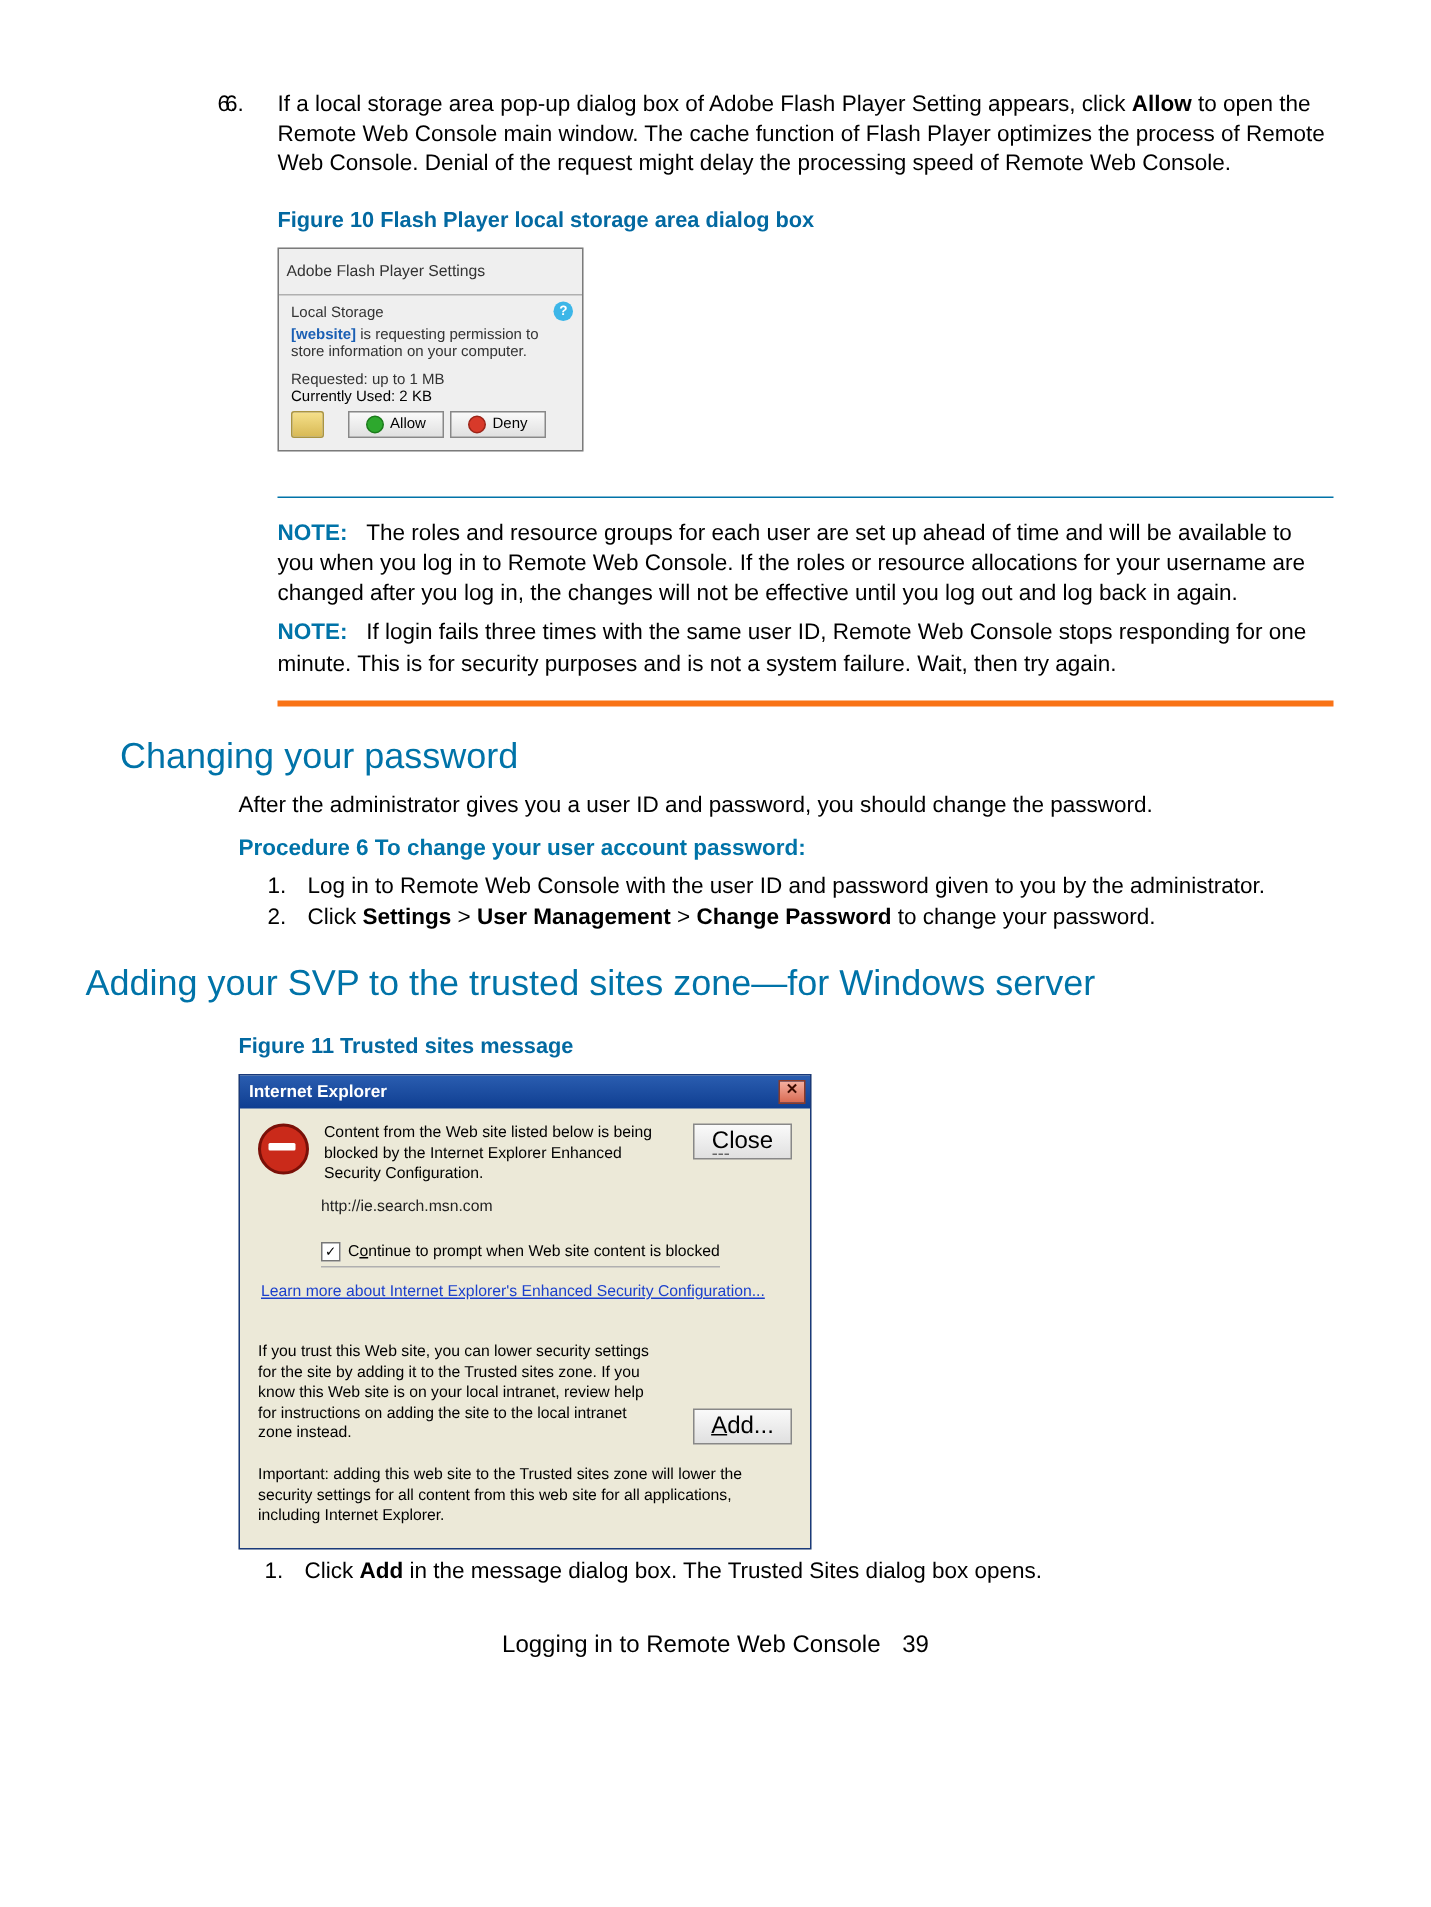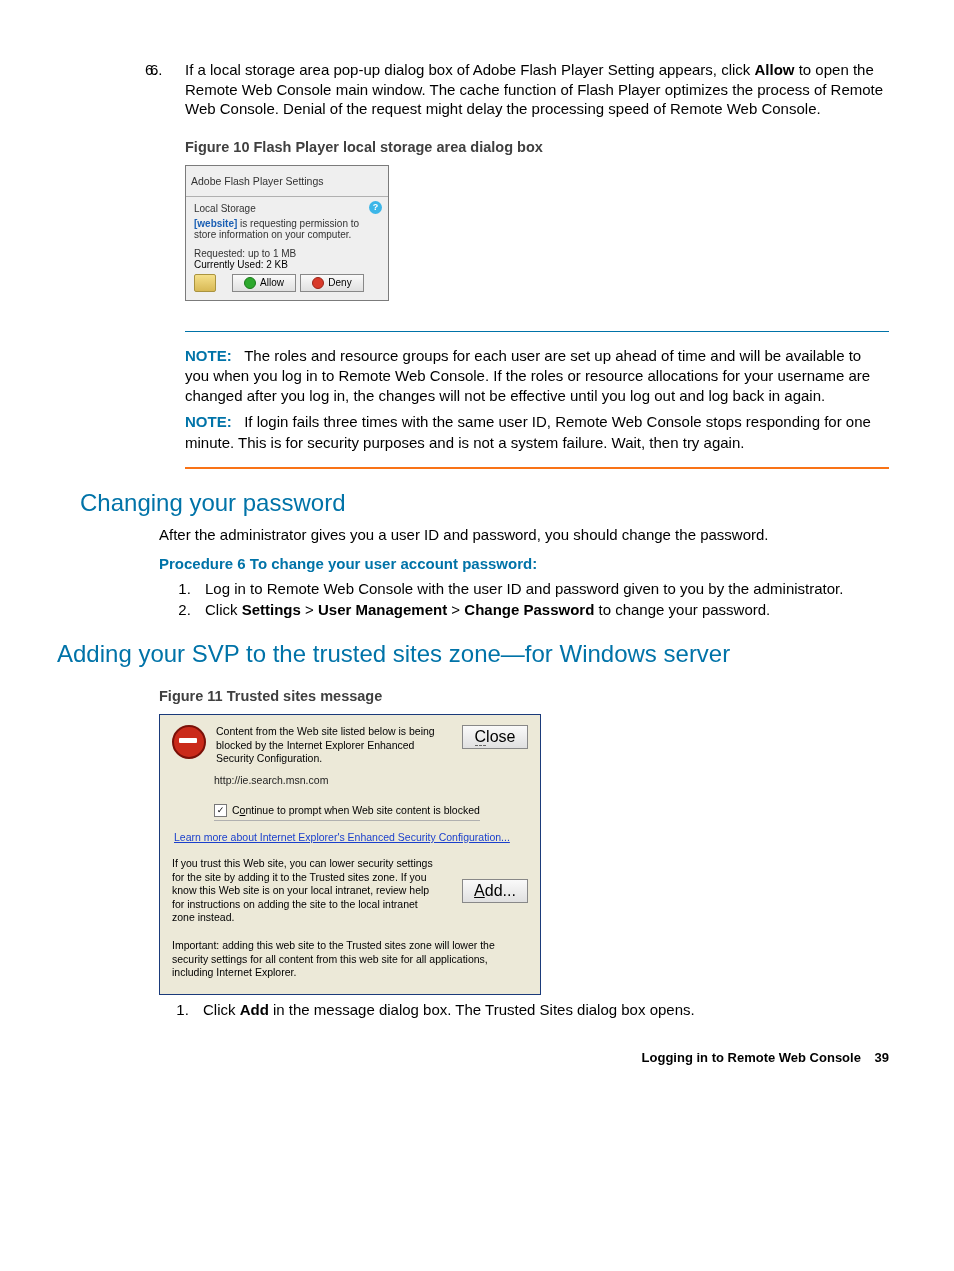--- a/index.html
+++ b/index.html
@@ -30,21 +30,21 @@
     list-style: none;
     position: relative;
   }
   .li6::before {
     content: "6.";
     position: absolute;
     left: -30px;
   }
   .bold { font-weight: bold; }
   .fig-caption {
-    color: #404040;
+    color: #0369a1;
     font-weight: bold;
     font-size: 14.5px;
     padding-left: 120px;
     margin-top: 20px;
     margin-bottom: 10px;
   }
   .flash-box {
     margin-left: 120px;
     width: 202px;
     border: 1px solid #7b7b7b;
@@ -104,21 +104,21 @@
   .dot-green {
     width: 10px; height: 10px; border-radius: 50%;
     background: #2da82d; border: 1px solid #1a7a1a;
   }
   .dot-red {
     width: 10px; height: 10px; border-radius: 50%;
     background: #d83a2a; border: 1px solid #9b2418;
   }
   .note-block {
     border-top: 1px solid #0073a8;
-    border-bottom: 2px solid #f97316;
+    border-bottom: 4px solid #f97316;
     margin: 30px 0 20px 120px;
     padding: 8px 0;
     line-height: 1.35;
   }
   .note-block p { margin: 6px 0; }
   .note-label { color: #0073a8; font-weight: bold; }
   h2.section {
     color: #0073a8;
     font-weight: normal;
     font-size: 24px;
@@ -139,25 +139,24 @@
   ol.proc {
     padding-left: 130px;
     margin: 4px 0 10px 0;
   }
   ol.proc > li {
     padding-left: 10px;
     line-height: 1.4;
   }
   .sub-bold { font-weight: bold; padding-left: 94px; margin-top: 18px; margin-bottom: 4px;}
   .footer {
-    text-align: right;
-    font-size: 13px;
+    text-align: center;
+    font-size: 16px;
     padding-right: 0;
     margin-top: 30px;
-    font-weight: bold;
   }
   .footer .pn { padding-left: 10px;}
   
   .ie-dialog {
     margin-left: 94px;
     width: 380px;
     border: 1px solid #1a3a7a;
     font-family: Tahoma, Arial, sans-serif;
     font-size: 10.5px;
     background: #ece9d8;
@@ -225,22 +224,22 @@
     font-size: 9px;
   }
   .ie-link {
     color: #1a3fcc;
     text-decoration: underline;
     margin: 10px 0 0 2px;
     display: block;
     font-size: 10.5px;
   }
   .ie-row2 {
-    display: flex; align-items: center; gap: 28px;
-    margin-top: 14px;
+    display: flex; align-items: flex-end; gap: 28px;
+    margin-top: 28px;
   }
   .ie-trust { flex: 1; line-height: 1.3; }
   .ie-important {
     margin-top: 14px;
     line-height: 1.3;
   }
   .underline-dash { border-bottom: 1px dashed #666; }
 </style>
 </head>
 <body>
@@ -293,20 +292,24 @@
     <li>
       <span>Click </span><span class="bold">Settings</span><span> &gt; </span><span class="bold">User Management</span><span> &gt; </span><span class="bold">Change Password</span><span> to change your password.</span>
     </li>
   </ol>
 
   <h2 class="section" style="margin-left:-8px">Adding your SVP to the trusted sites zone—for Windows server</h2>
 
   <div class="fig-caption" style="padding-left:94px">Figure 11 Trusted sites message</div>
 
   <div class="ie-dialog">
+    <div class="ie-title">
+      <span>Internet Explorer</span>
+      <div class="ie-close">✕</div>
+    </div>
     <div class="ie-body">
       <div class="ie-row1">
         <div class="ie-icon"></div>
         <div class="ie-msg">Content from the Web site listed below is being blocked by the Internet Explorer Enhanced Security Configuration.</div>
         <div class="ie-btn"><span class="underline-dash">C</span>lose</div>
       </div>
       <div class="ie-url">http://ie.search.msn.com</div>
       <div class="ie-check-row">
         <div class="ie-check">✓</div>
         <span>C<span style="text-decoration:underline">o</span>ntinue to prompt when Web site content is blocked</span>

